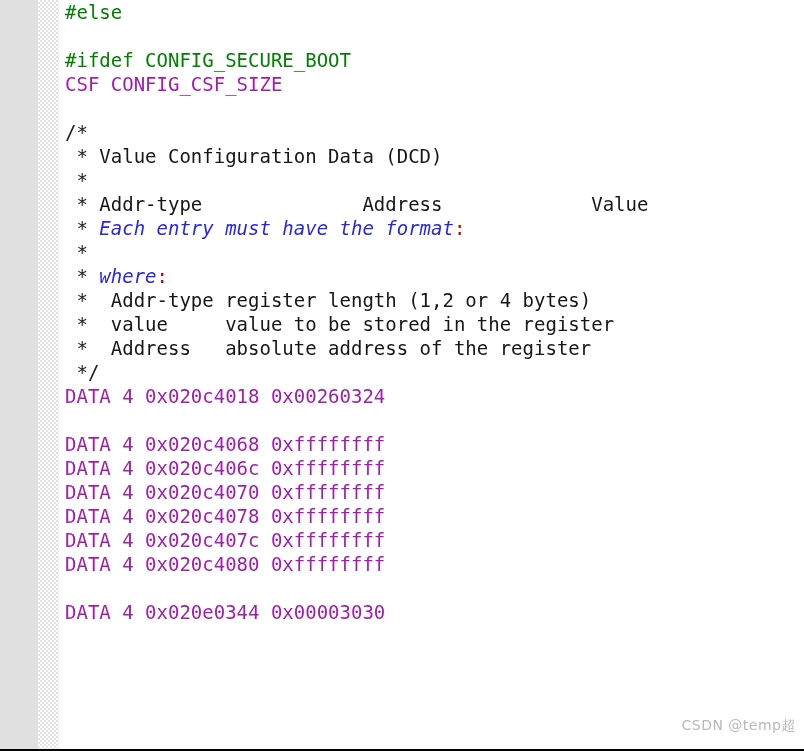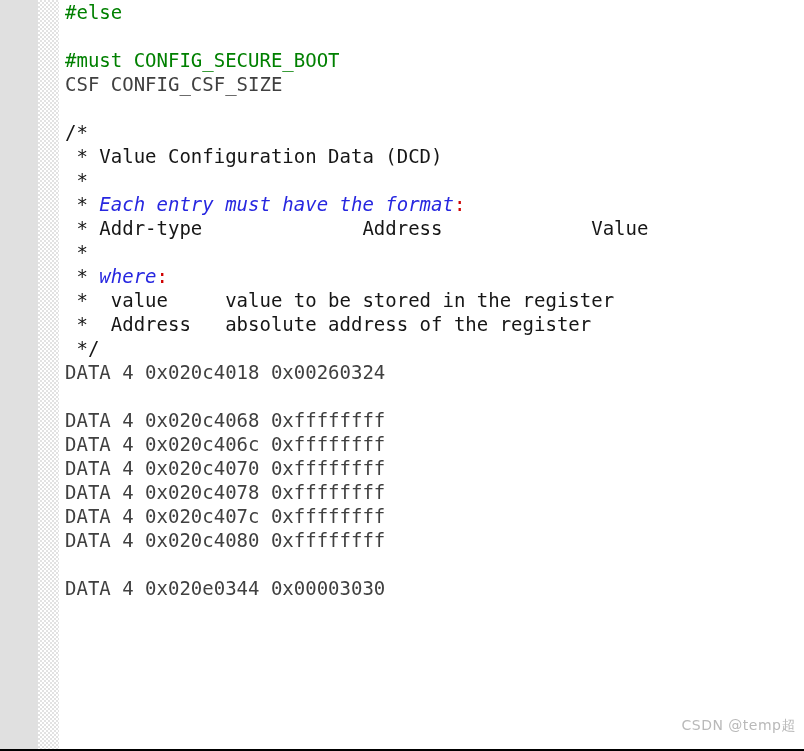--- a/index.html
+++ b/index.html
@@ -52,21 +52,21 @@
   }
   .line {
     height: 24px;
     line-height: 24px;
     font-size: 19px;
     white-space: pre;
     color: #161616;
     letter-spacing: 0px;
   }
   .tok-pre   { color: #008000; }
-  .tok-plain { color: #404040; }
+  .tok-plain { color: #a21caf; }
   .tok-cmt   { color: #161616; }
   .tok-em    { color: #2727e0; font-style: italic; }
   .tok-colon { color: #cf0000; }
 
   
   #watermark {
     position: absolute;
     right: 8px;
     bottom: 14px;
     font-family: "DejaVu Sans", "Liberation Sans", sans-serif;
@@ -81,30 +81,31 @@
 <body>
 
 <div id="app">
 
   <div id="gutter-solid"></div>
   <div id="gutter-hatch"></div>
 
   <div id="code">
       <div class="line"><span class="tok-pre">#else</span></div>
       <div class="line">&nbsp;</div>
-      <div class="line"><span class="tok-pre">#must CONFIG_SECURE_BOOT</span></div>
+      <div class="line"><span class="tok-pre">#ifdef CONFIG_SECURE_BOOT</span></div>
       <div class="line"><span class="tok-plain">CSF CONFIG_CSF_SIZE</span></div>
       <div class="line">&nbsp;</div>
       <div class="line"><span class="tok-cmt">/*</span></div>
       <div class="line"><span class="tok-cmt"> * Value Configuration Data (DCD)</span></div>
       <div class="line"><span class="tok-cmt"> *</span></div>
+      <div class="line"><span class="tok-cmt"> * Addr-type              Address             Value</span></div>
       <div class="line"><span class="tok-cmt"> * </span><span class="tok-em">Each entry must have the format</span><span class="tok-colon">:</span></div>
-      <div class="line"><span class="tok-cmt"> * Addr-type              Address             Value</span></div>
       <div class="line"><span class="tok-cmt"> *</span></div>
       <div class="line"><span class="tok-cmt"> * </span><span class="tok-em">where</span><span class="tok-colon">:</span></div>
+      <div class="line"><span class="tok-cmt"> *  Addr-type register length (1,2 or 4 bytes)</span></div>
       <div class="line"><span class="tok-cmt"> *  value     value to be stored in the register</span></div>
       <div class="line"><span class="tok-cmt"> *  Address   absolute address of the register</span></div>
       <div class="line"><span class="tok-cmt"> */</span></div>
       <div class="line"><span class="tok-plain">DATA 4 0x020c4018 0x00260324</span></div>
       <div class="line">&nbsp;</div>
       <div class="line"><span class="tok-plain">DATA 4 0x020c4068 0xffffffff</span></div>
       <div class="line"><span class="tok-plain">DATA 4 0x020c406c 0xffffffff</span></div>
       <div class="line"><span class="tok-plain">DATA 4 0x020c4070 0xffffffff</span></div>
       <div class="line"><span class="tok-plain">DATA 4 0x020c4078 0xffffffff</span></div>
       <div class="line"><span class="tok-plain">DATA 4 0x020c407c 0xffffffff</span></div>

